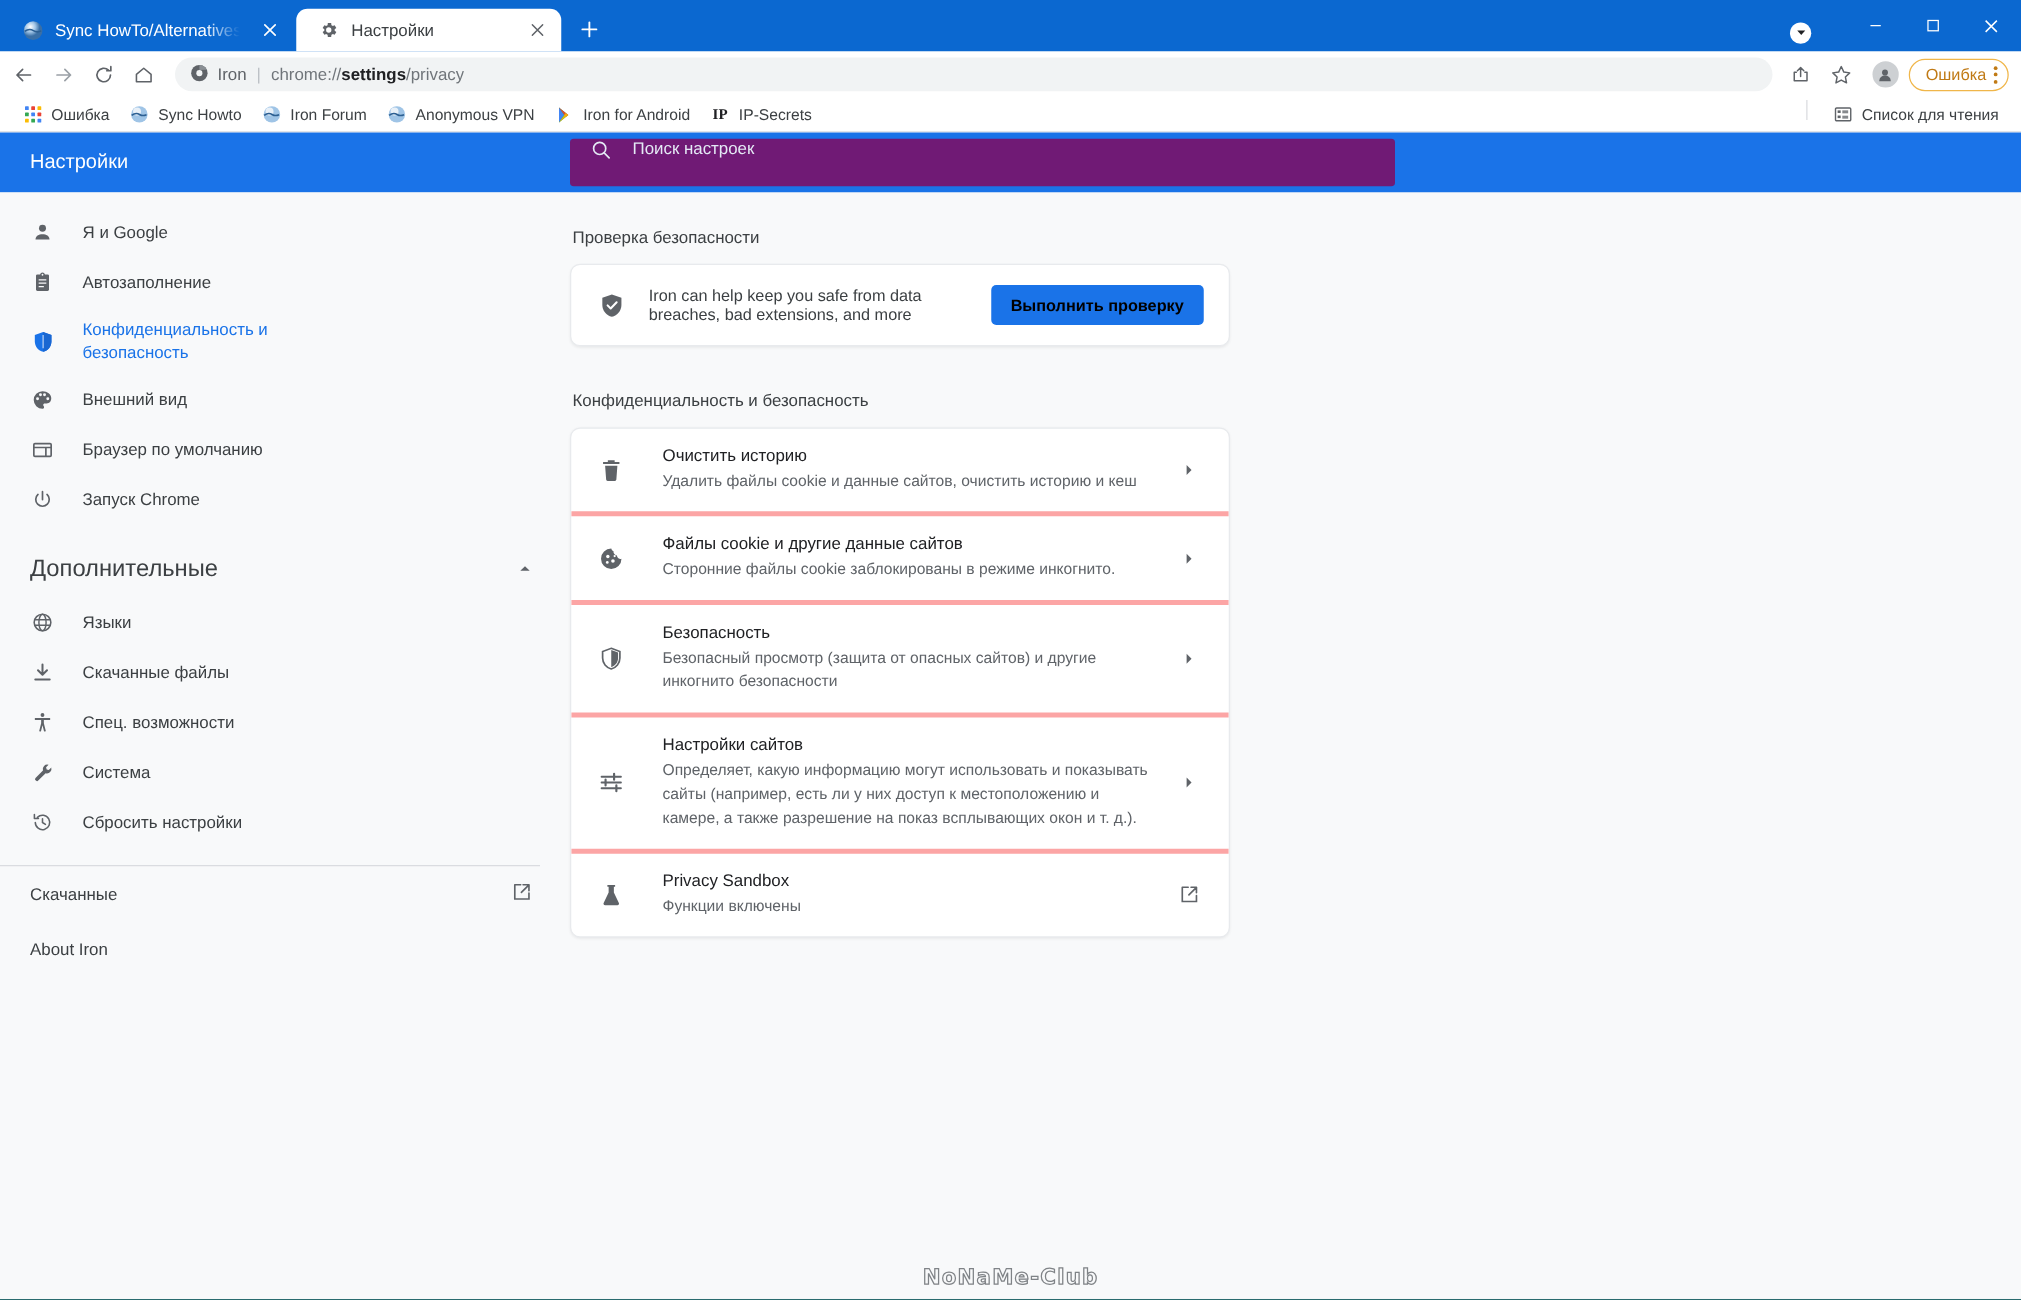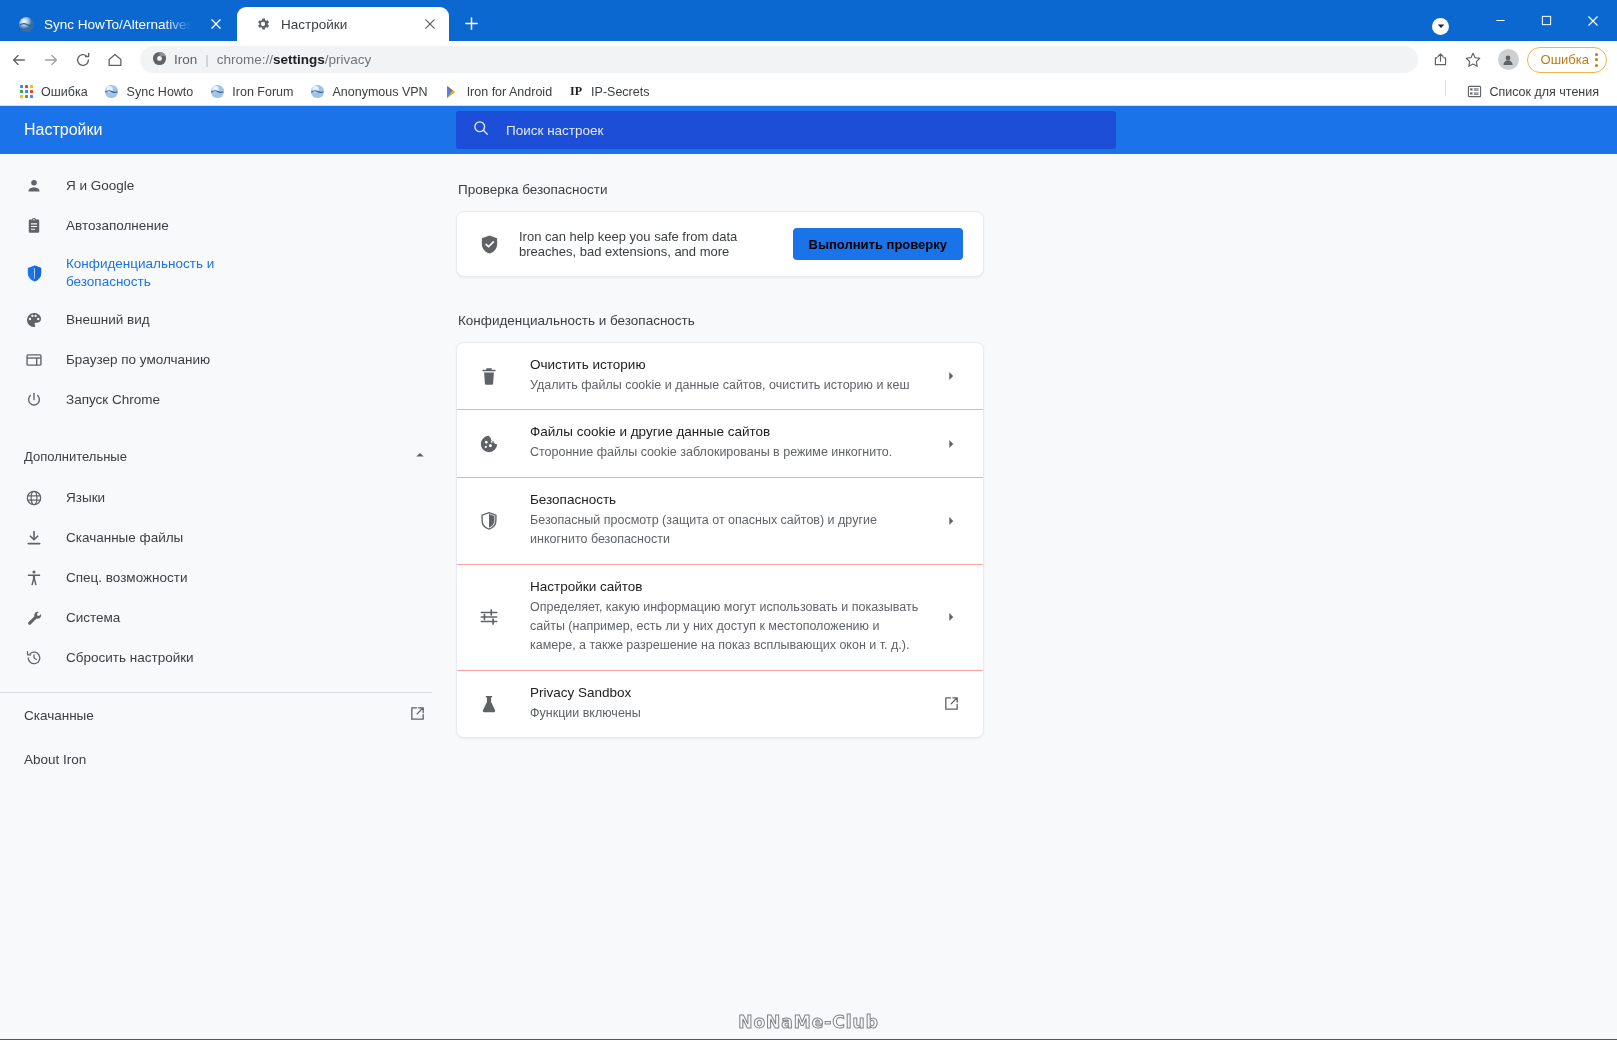--- a/index.html
+++ b/index.html
@@ -165,24 +165,23 @@
   }
   .settings-title {
     width: 456px;
     padding-left: 24px;
     color: #ffffff;
     font-size: 16px;
   }
   .search-box {
     width: 660px;
     height: 38px;
-    background: #1d4ed8;
+    background: #701a75;
     border-radius: 3px;
     display: flex;
-    align-items: center;
     gap: 16px;
     padding: 0 16px;
   }
   .search-placeholder { color: #e4e9f5; font-size: 13.5px; }
 
   .body-wrap { flex: 1; display: flex; background: #f8f9fa; overflow: hidden; }
   .sidebar { width: 456px; flex: none; background: #f8f9fa; padding-top: 12px; }
   .nav-item {
     display: flex;
     align-items: center;
@@ -193,21 +192,21 @@
     color: #3c4043;
   }
   .nav-item.tall { height: 54px; align-items: center; }
   .nav-item.selected { color: #1a73e8; }
   .nav-icon { width: 20px; height: 20px; flex: none; display: flex; align-items: center; justify-content: center; color: #5f6368; }
   .nav-item.selected .nav-icon { color: #1a73e8; }
   .nav-label { line-height: 1.35; }
   .nav-group {
     display: flex; align-items: center;
     height: 44px; padding: 0 30px 0 24px;
-    font-size: 13px; color: #3c4043;
+    font-size: 19px; color: #3c4043;
     margin-top: 14px;
   }
   .nav-group .chev { margin-left: auto; color: #5f6368; }
   .nav-sep { height: 1px; background: #dadce0; margin: 14px 24px 0 0; }
   .nav-plain {
     display: flex; align-items: center;
     height: 44px; padding: 0 30px 0 24px;
     font-size: 13.5px; color: #3c4043;
   }
   .nav-plain .ext { margin-left: auto; color: #5f6368; }
@@ -245,21 +244,21 @@
     font-weight: 600;
     font-family: "Liberation Sans", sans-serif;
     white-space: nowrap;
   }
   .spacer { height: 36px; }
   .srow {
     display: flex;
     align-items: center;
     gap: 0;
     padding: 14px 20px 14px 20px;
-    border-bottom: 1px solid #fca5a5;
+    border-bottom: 4px solid #fca5a5;
     min-height: 64px;
   }
   .srow:last-child { border-bottom: none; }
   .srow-icon { width: 24px; flex: none; color: #5f6368; display: flex; align-items: center; justify-content: center; }
   .srow-body { flex: 1; padding-left: 29px; padding-right: 16px; }
   .srow-title { font-size: 13.5px; color: #202124; margin-bottom: 4px; }
   .srow-sub { font-size: 12.5px; color: #5f6368; line-height: 1.55; }
   .srow-action { width: 24px; flex: none; display: flex; align-items: center; justify-content: center; color: #5f6368; }
 
   

